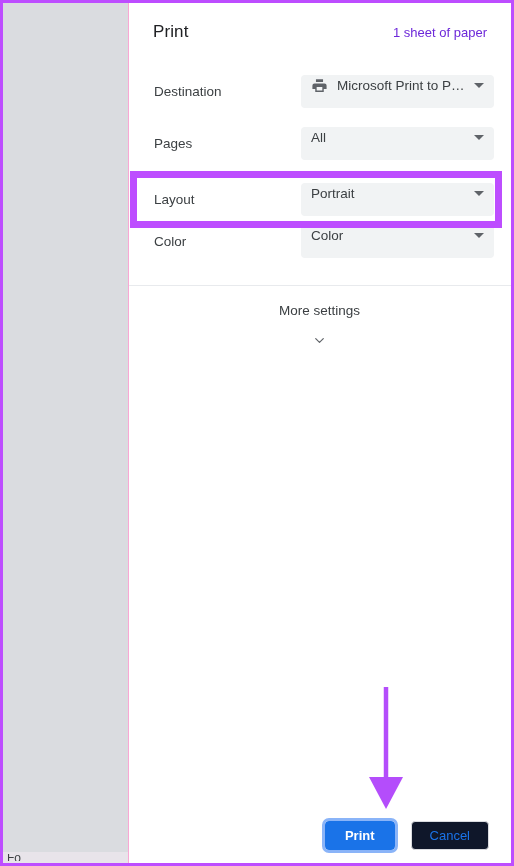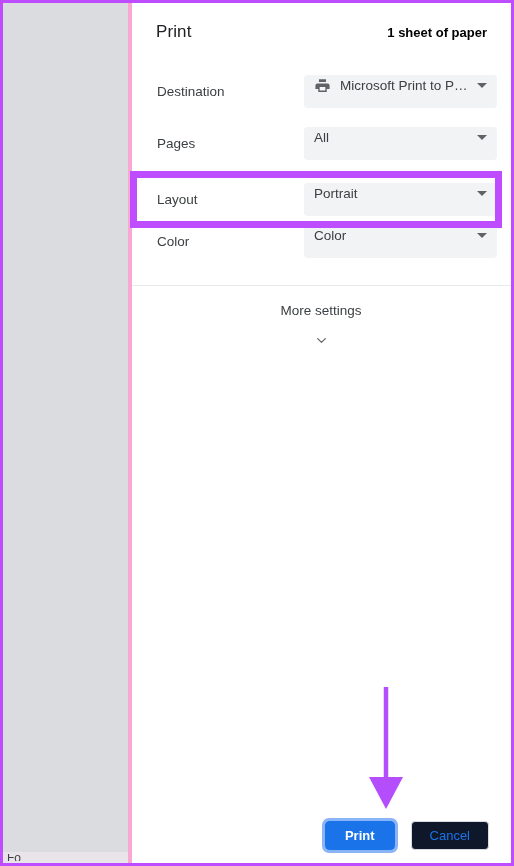--- a/index.html
+++ b/index.html
@@ -56,21 +56,21 @@
   }
 
   
   #print-panel {
     position: absolute;
     left: 125px;
     top: 0;
     width: 383px;
     height: 860px;
     background: #ffffff;
-    border-left: 4px solid #f9a8d4;
+    border-left: 1px solid #f9a8d4;
     box-sizing: border-box;
   }
 
   
   #dialog-header {
     position: absolute;
     left: 0;
     top: 0;
     width: 100%;
     height: 58px;
@@ -80,22 +80,22 @@
     align-items: center;
     justify-content: space-between;
   }
   #dialog-title {
     font-size: 17px;
     color: #202124;
     letter-spacing: .1px;
   }
   #sheet-count {
     font-size: 13px;
-    color: #000000;
-    font-weight: bold;
+    color: #6d28d9;
+    font-weight: normal;
   }
 
   
   .setting-row {
     position: absolute;
     left: 0;
     width: 100%;
     height: 52px;
     box-sizing: border-box;
     display: flex;

